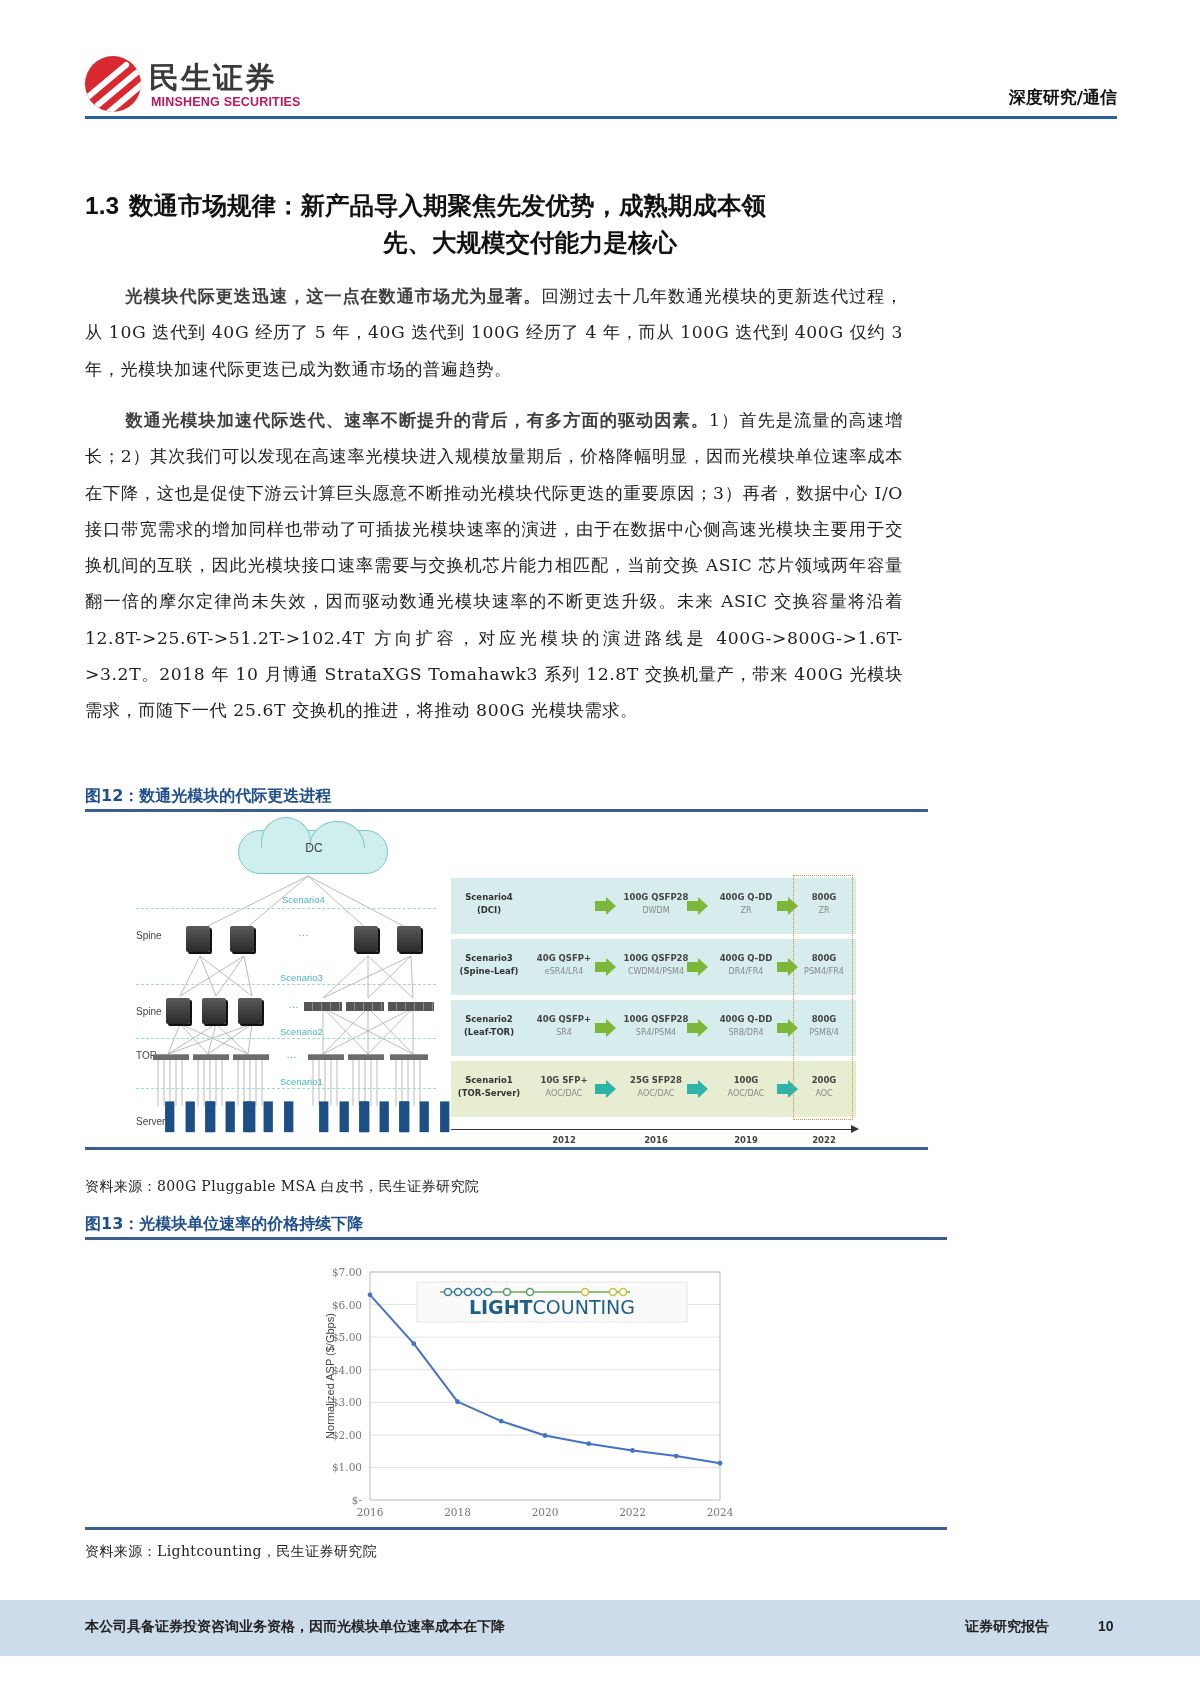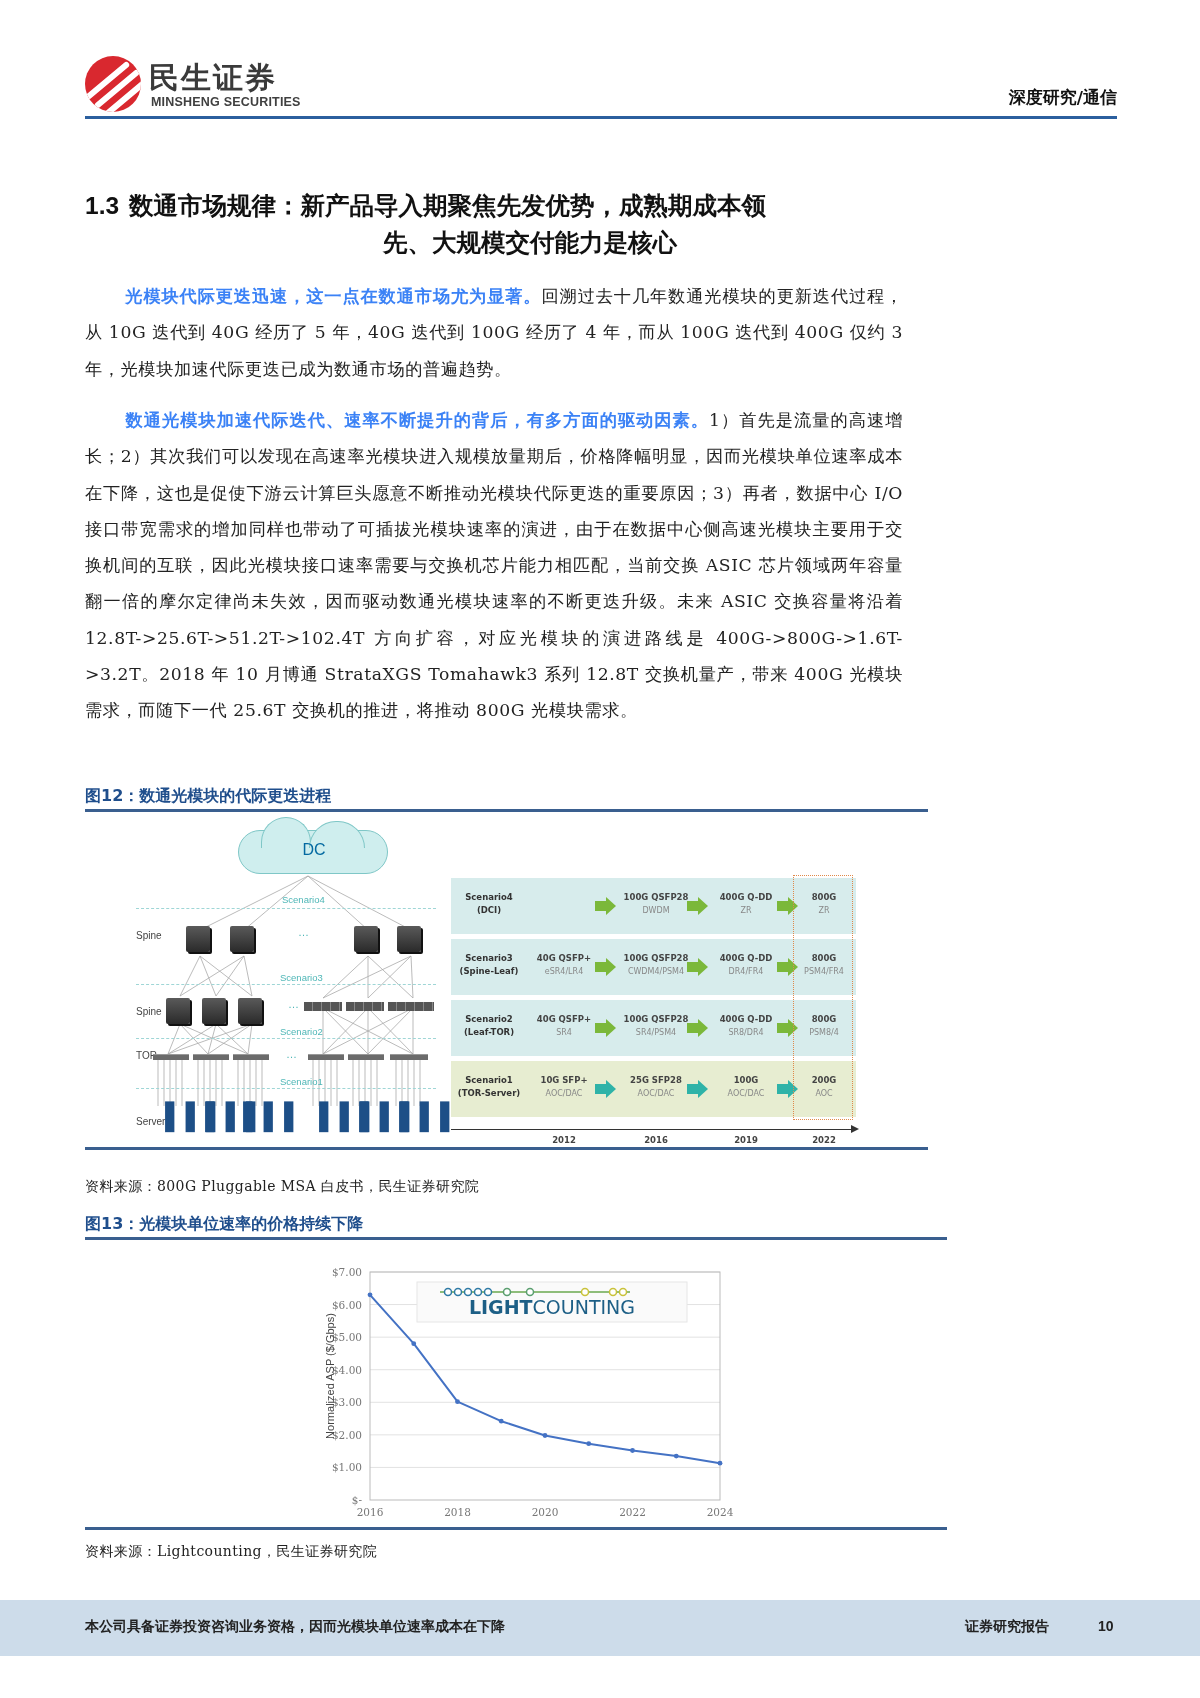--- a/index.html
+++ b/index.html
@@ -4,45 +4,45 @@
 <style>
   * { margin:0; padding:0; box-sizing:border-box; }
   html, body { width:1200px; height:1698px; background:#ffffff; overflow:hidden; }
   body { position:relative; font-family:"DejaVu Serif", "Liberation Serif", serif; color:#1a1a1a; }
 
   
   .header { position:absolute; left:85px; top:52px; width:1032px; height:66px; }
   .logo-circle { position:absolute; left:0; top:4px; width:56px; height:56px; border-radius:50%; background:#d9282f; overflow:hidden; }
   .logo-circle .stripe { position:absolute; width:56px; height:6px; background:#fff; border-radius:3px; transform:rotate(-40deg); }
   .logo-cn { position:absolute; left:64px; top:6px; font-family:"DejaVu Sans", sans-serif; font-weight:bold; font-size:30px; color:#3a3a3a; letter-spacing:2px; }
-  .logo-en { position:absolute; left:66px; top:43px; font-family:"Liberation Sans", sans-serif; font-weight:bold; font-size:12.5px; color:#404040; letter-spacing:0.2px; }
+  .logo-en { position:absolute; left:66px; top:43px; font-family:"Liberation Sans", sans-serif; font-weight:bold; font-size:12.5px; color:#be185d; letter-spacing:0.2px; }
   .header-right { position:absolute; right:0; top:34px; font-family:"DejaVu Serif", serif; font-weight:bold; font-size:17px; color:#111; }
   .header-line { position:absolute; left:85px; top:116px; width:1032px; height:3px; background:#2b5f9e; }
 
   
   .sec-title { position:absolute; left:85px; top:187px; width:830px; font-family:"DejaVu Sans", sans-serif; font-weight:bold; font-size:24.5px; line-height:37px; color:#111; }
   .sec-title .num { font-family:"Liberation Sans", sans-serif; margin-right:10px; }
   .sec-title .line2 { display:block; padding-left:60px;text-align:center; }
 
   
   .para { position:absolute; left:85px; width:818px; font-size:17.2px; line-height:36.3px; text-align:justify; color:#222; letter-spacing:0.6px; }
-  .para b { font-weight:bold; color:#3b82f6; }
+  .para b { font-weight:bold; color:#404040; }
   .para .indent { display:inline-block; width:40px; }
 
   
   .fig-title { position:absolute; left:85px; font-family:"DejaVu Sans", sans-serif; font-weight:bold; font-size:16px; color:#1f4e8c; }
   .fig-rule { position:absolute; left:85px; height:3px; background:#3a5f8f; }
   .source { position:absolute; left:85px; font-size:14px; color:#222; letter-spacing:0.4px; }
 
   
   .topo { position:absolute; left:128px; top:826px; width:316px; height:320px; font-family:"Liberation Sans", sans-serif; }
   .cloud { position:absolute; left:110px; top:4px; width:150px; height:44px; background:#cfeeee; border:1.5px solid #7fc7c7; border-radius:30px; }
   .cloud::before { content:""; position:absolute; left:22px; top:-14px; width:48px; height:30px; background:#cfeeee; border:1.5px solid #7fc7c7; border-bottom:none; border-radius:30px 30px 0 0; }
   .cloud::after { content:""; position:absolute; left:70px; top:-10px; width:54px; height:26px; background:#cfeeee; border:1.5px solid #7fc7c7; border-bottom:none; border-radius:30px 30px 0 0; }
-  .cloud-label { position:absolute; left:0; top:10px; width:150px; text-align:center; font-size:16px; color:#0369a1; z-index:2; }
+  .cloud-label { position:absolute; left:0; top:10px; width:150px; text-align:center; font-size:12px; color:#404040; z-index:2; }
   .tier-label { position:absolute; left:8px; font-size:10px; color:#444; }
   .scen-label { position:absolute; font-size:9.5px; color:#4db6b6; }
   .dash-line { position:absolute; left:8px; width:300px; border-top:1.5px dashed #9fd6d6; }
   .srv-box { position:absolute; width:24px; height:26px; background:linear-gradient(#5a5a5a, #2a2a2a); border-radius:2px; box-shadow:2px 2px 0 #111; }
   .tor-bar { position:absolute; height:6px; background:#6b6b6b; border-top:1px solid #999; }
   .leaf-bar { position:absolute; height:9px; background:repeating-linear-gradient(90deg,#555 0 8px,#888 8px 9px); }
   .server-glyph { position:absolute; font-family:"DejaVu Sans", sans-serif; font-weight:bold; font-size:28px; color:#1d4f87; letter-spacing:-3px; transform:scaleY(1.1); }
   .ellipsis { position:absolute; font-size:11px; color:#4db6b6; }
   .topo svg { position:absolute; left:0; top:0; }
 

